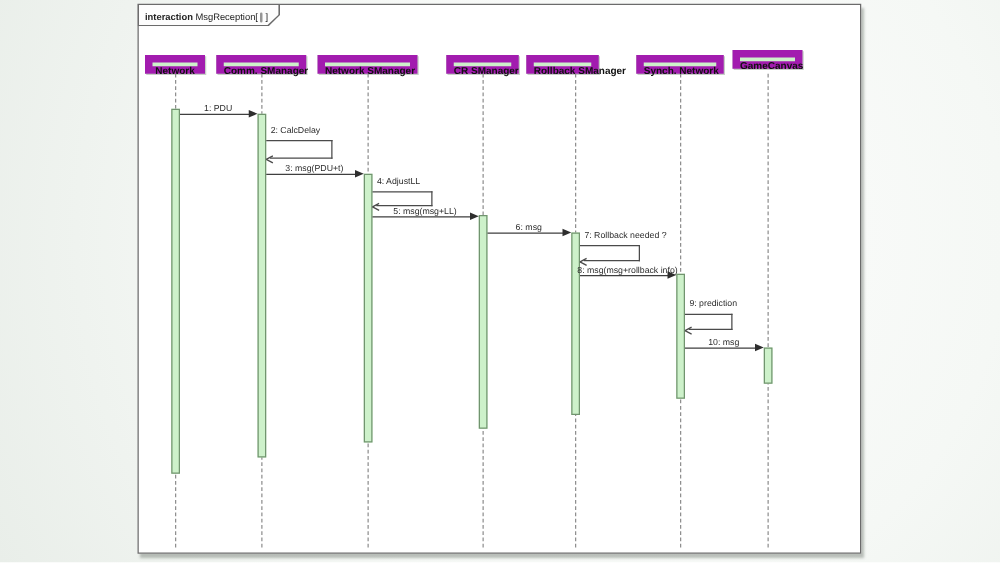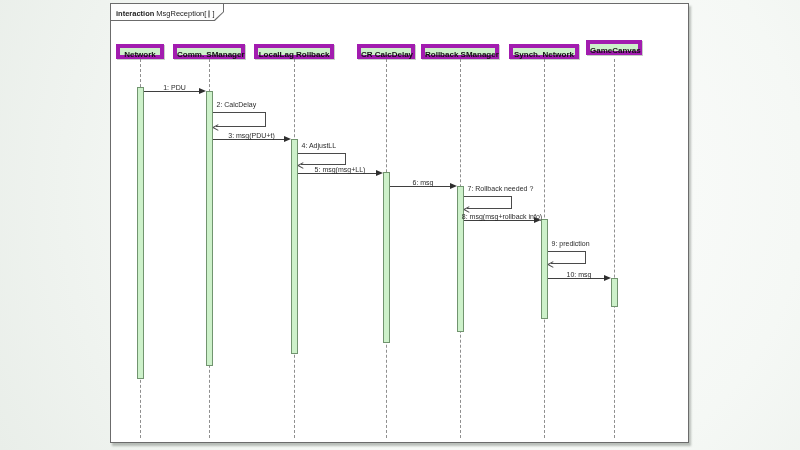--- a/index.html
+++ b/index.html
@@ -36,21 +36,21 @@
     display:inline-block; width:10px; height:8px;
     border:1px solid #969696; border-radius:1px;
     background: linear-gradient(#ececec, #c6c6c6);
     box-shadow: inset 0 0 0 1px #dedede;
   }
 
   .diagram { position:absolute; inset:0; overflow:hidden; }
 
   .head {
     position:absolute; height:15px;
-    background:#cdf1ca; border:4px solid #a21caf;
+    background:#cdf1ca; border:6px solid #a21caf;
     box-shadow:1px 1px 0 rgba(130,150,130,0.45);
     font-size:8px; font-weight:bold; color:#111;
     text-align:center; line-height:13px; white-space:nowrap;
   }
   .dash {
     position:absolute; width:0;
     border-left:1px dashed #8f8f8f;
   }
   .act {
     position:absolute; width:7px;
@@ -99,27 +99,27 @@
     </div>
     <div class="diagram" id="diagram">
         <div class="dash" style="left: 28.5px; top: 55px; height: 379px;"></div>
         <div class="act" style="left: 25.5px; top: 83px; height: 292px;"></div>
         <div class="head" style="left: 5px; top: 40px; width: 48px;"><span>Network</span></div>
         <div class="dash" style="left: 97.5px; top: 55px; height: 379px;"></div>
         <div class="act" style="left: 94.5px; top: 87px; height: 275px;"></div>
         <div class="head" style="left: 62px; top: 40px; width: 72px;"><span>Comm. SManager</span></div>
         <div class="dash" style="left: 182.5px; top: 55px; height: 379px;"></div>
         <div class="act" style="left: 179.5px; top: 135px; height: 215px;"></div>
-        <div class="head" style="left: 143px; top: 40px; width: 80px;"><span>LocalLag Rollback</span></div>
+        <div class="head" style="left: 143px; top: 40px; width: 80px;"><span>Network SManager</span></div>
         <div class="dash" style="left: 274.5px; top: 55px; height: 379px;"></div>
         <div class="act" style="left: 271.5px; top: 168px; height: 171px;"></div>
-        <div class="head" style="left: 246px; top: 40px; width: 58px;"><span>CR CalcDelay</span></div>
+        <div class="head" style="left: 246px; top: 40px; width: 58px;"><span>CR SManager</span></div>
         <div class="dash" style="left: 348.5px; top: 55px; height: 379px;"></div>
         <div class="act" style="left: 345.5px; top: 182px; height: 146px;"></div>
-        <div class="head" style="left: 310px; top: 40px; width: 78px;"><span>Rollback SManager</span></div>
+        <div class="head" style="left: 310px; top: 40px; width: 58px;"><span>Rollback SManager</span></div>
         <div class="dash" style="left: 432.5px; top: 55px; height: 379px;"></div>
         <div class="act" style="left: 429.5px; top: 215px; height: 100px;"></div>
         <div class="head" style="left: 398px; top: 40px; width: 70px;"><span>Synch. Network</span></div>
         <div class="dash" style="left: 502.5px; top: 55px; height: 379px;"></div>
         <div class="act" style="left: 499.5px; top: 274px; height: 29px;"></div>
         <div class="head" style="left: 475px; top: 36px; width: 56px;"><span>GameCanvas</span></div>
         <div class="msg" style="left: 32.5px; top: 87px; width: 62px;">
           <div class="line" style="width: calc(100% - 5px);"></div>
           <div class="tri"></div>
           <div class="mlabel">1: PDU</div>

